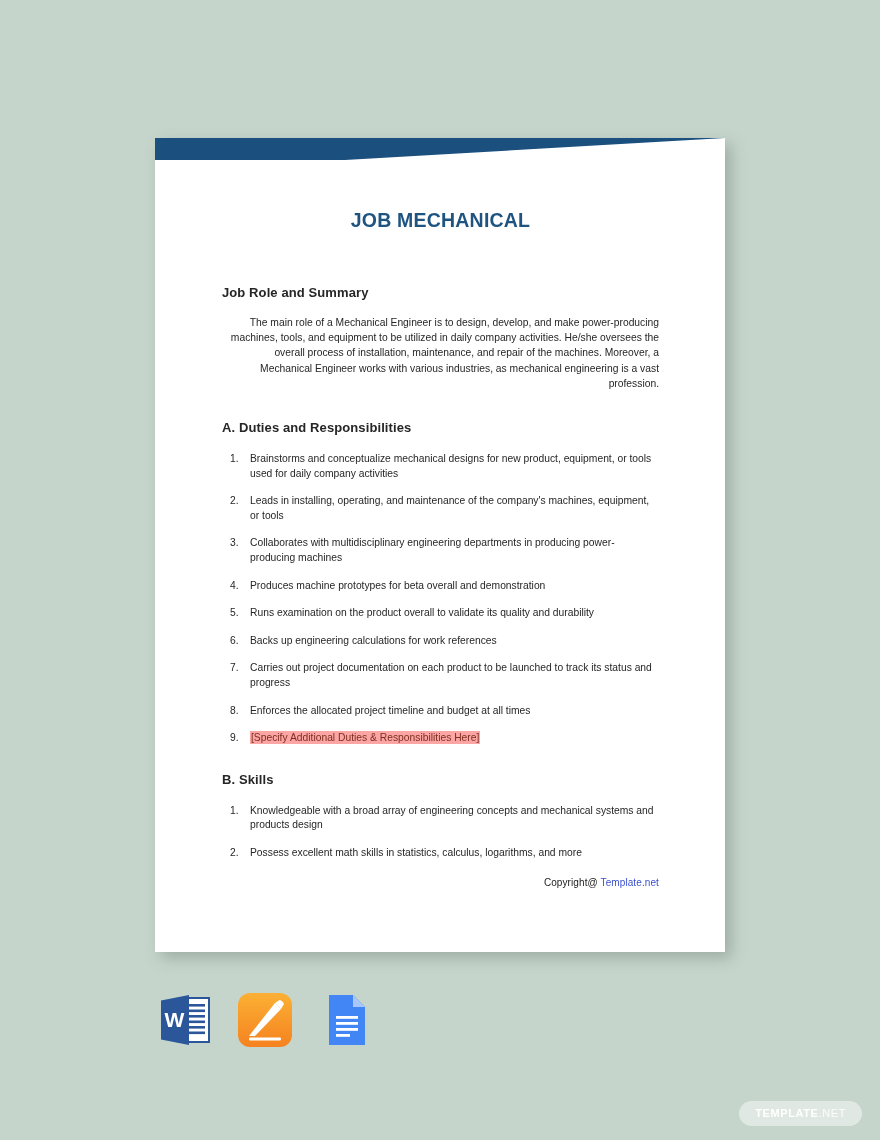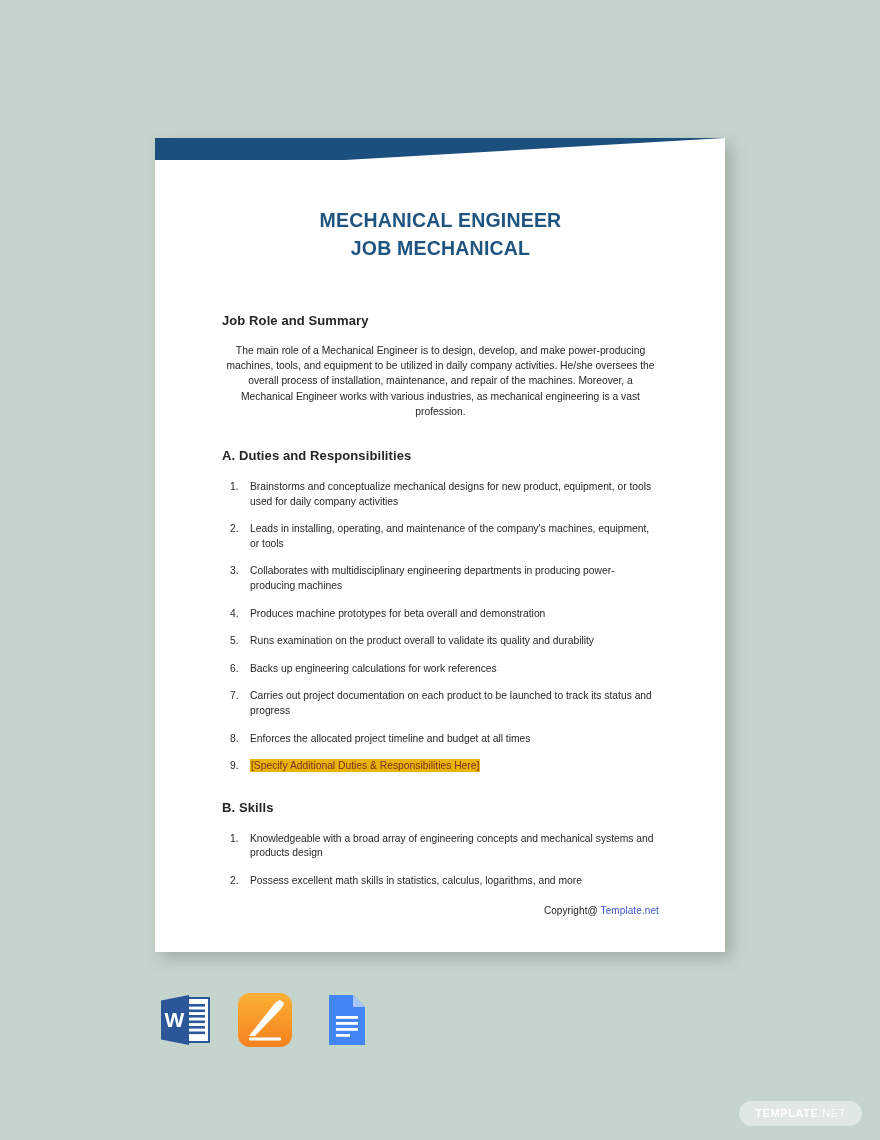--- a/index.html
+++ b/index.html
@@ -67,21 +67,21 @@
     font-weight: bold;
     font-size: 13px;
     color: #262626;
     letter-spacing: 0.1px;
   }
 
   .summary-para {
     font-size: 10.3px;
     line-height: 15.2px;
     color: #262626;
-    text-align: center;
+    text-align: right;
   }
 
   
   ol.num-list {
     list-style: none;
     margin: 0;
     padding: 0;
   }
   ol.num-list > li {
     position: relative;
@@ -94,21 +94,21 @@
   ol.num-list > li:last-child { margin-bottom: 0; }
   ol.num-list > li .marker {
     position: absolute;
     left: 8px;
     top: 0;
     font-size: 10.3px;
     color: #262626;
   }
 
   .hl {
-    background: #eab308;
+    background: #fca5a5;
     color: #7b2f1f;
     padding: 1px 1px 1px 1px;
   }
 
   .copyright {
     text-align: right;
     font-size: 10px;
     color: #1a1a1a;
     letter-spacing: 0.1px;
   }
@@ -170,21 +170,20 @@
 
     <div class="header-banner">
       <svg viewBox="0 0 570 22" preserveAspectRatio="none" aria-hidden="true">
         <polygon points="0,0 0,22 190,22 570,0" fill="#1b4f7e"></polygon>
       </svg>
     </div>
 
     <div class="doc-body">
 
       <div class="doc-title">
-        <span>MECHANICAL ENGINEER</span>
         <span class="line2">JOB MECHANICAL</span>
       </div>
 
       <div class="sp-1"></div>
 
       <div class="section-heading">Job Role and Summary</div>
 
       <div class="sp-2"></div>
 
       <p class="summary-para">The main role of a Mechanical Engineer is to design, develop, and make power-producing machines, tools, and equipment to be utilized in daily company activities. He/she oversees the overall process of installation, maintenance, and repair of the machines. Moreover, a Mechanical Engineer works with various industries, as mechanical engineering is a vast profession.</p>

